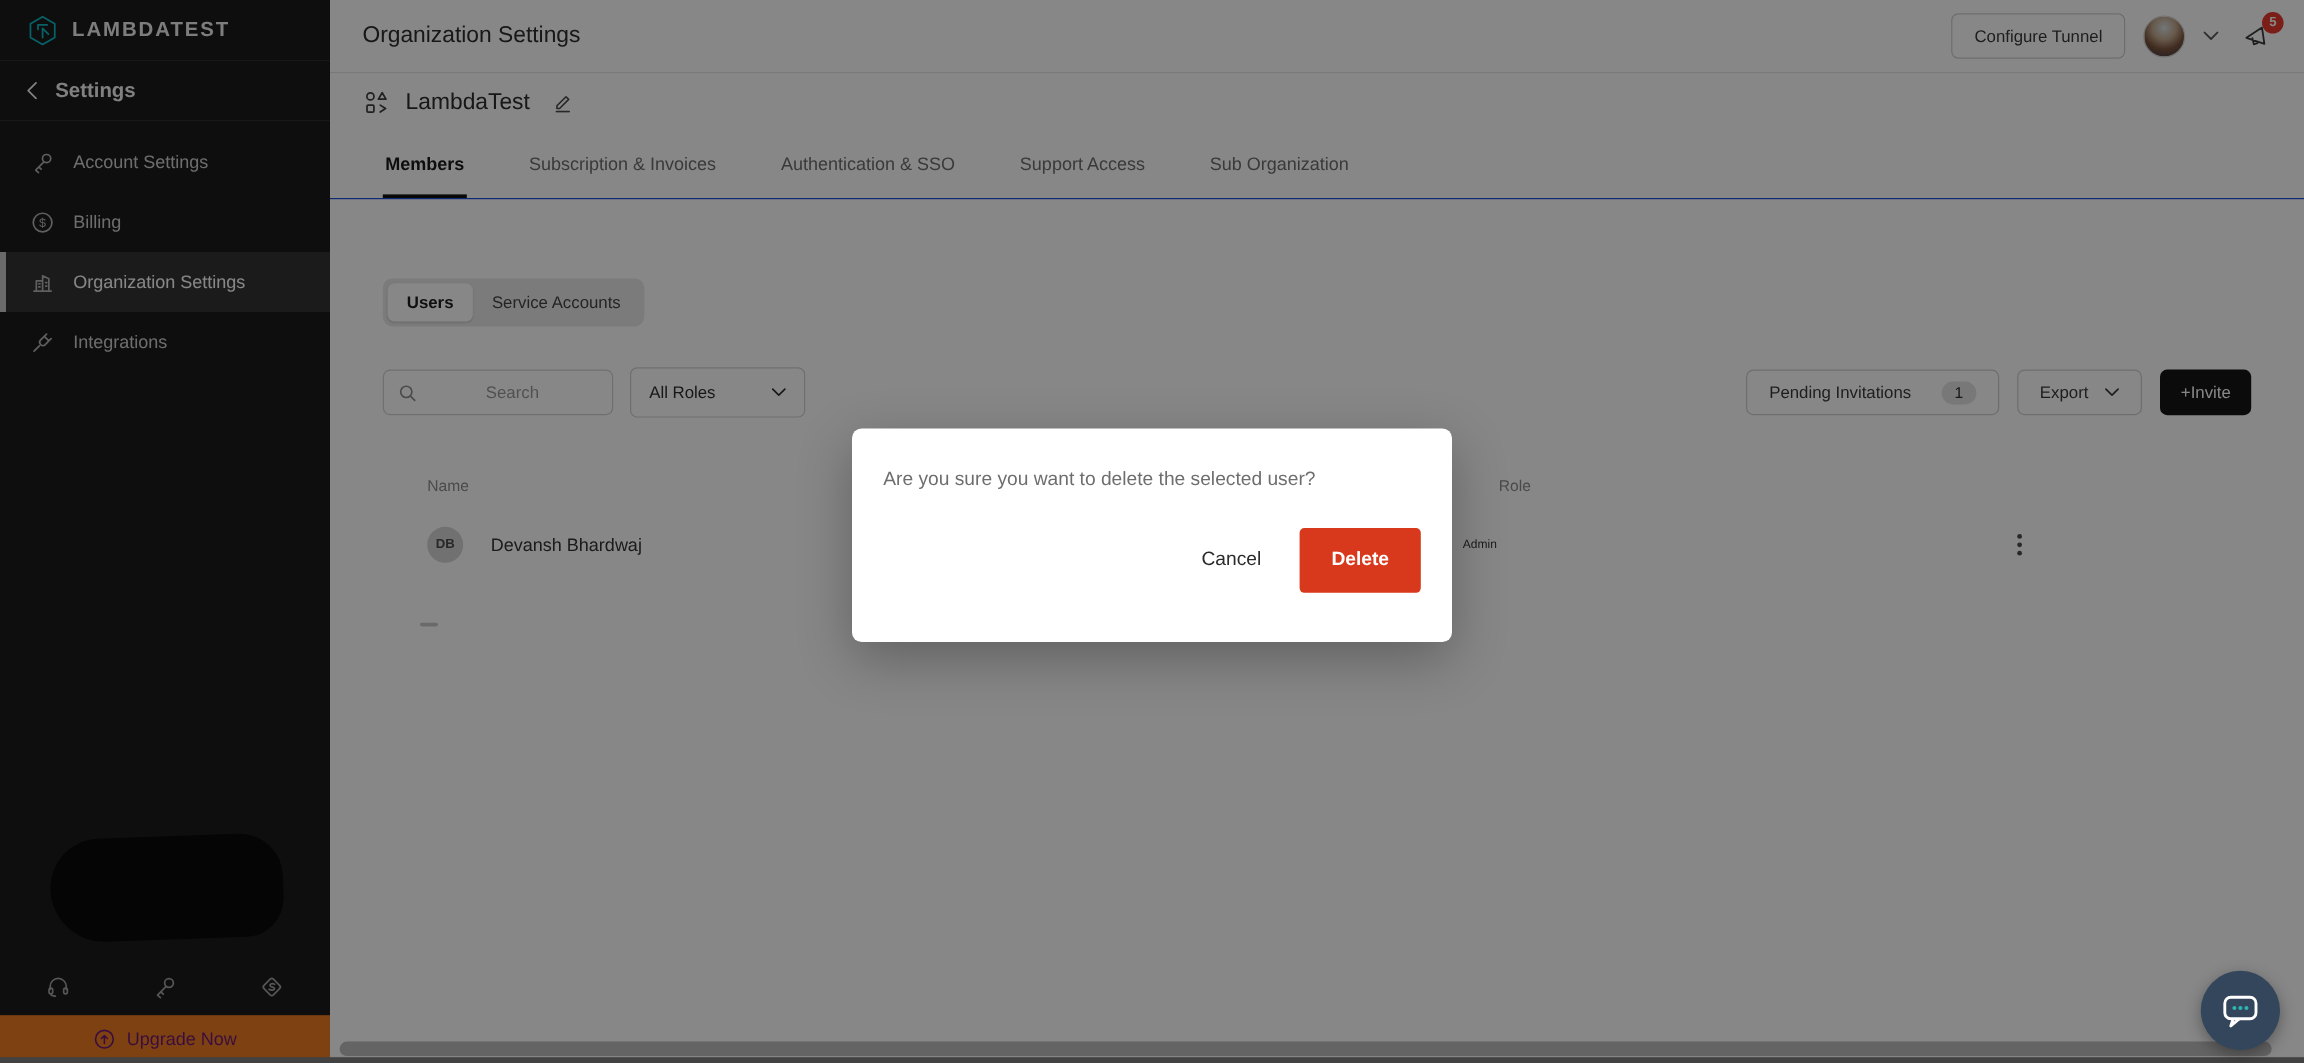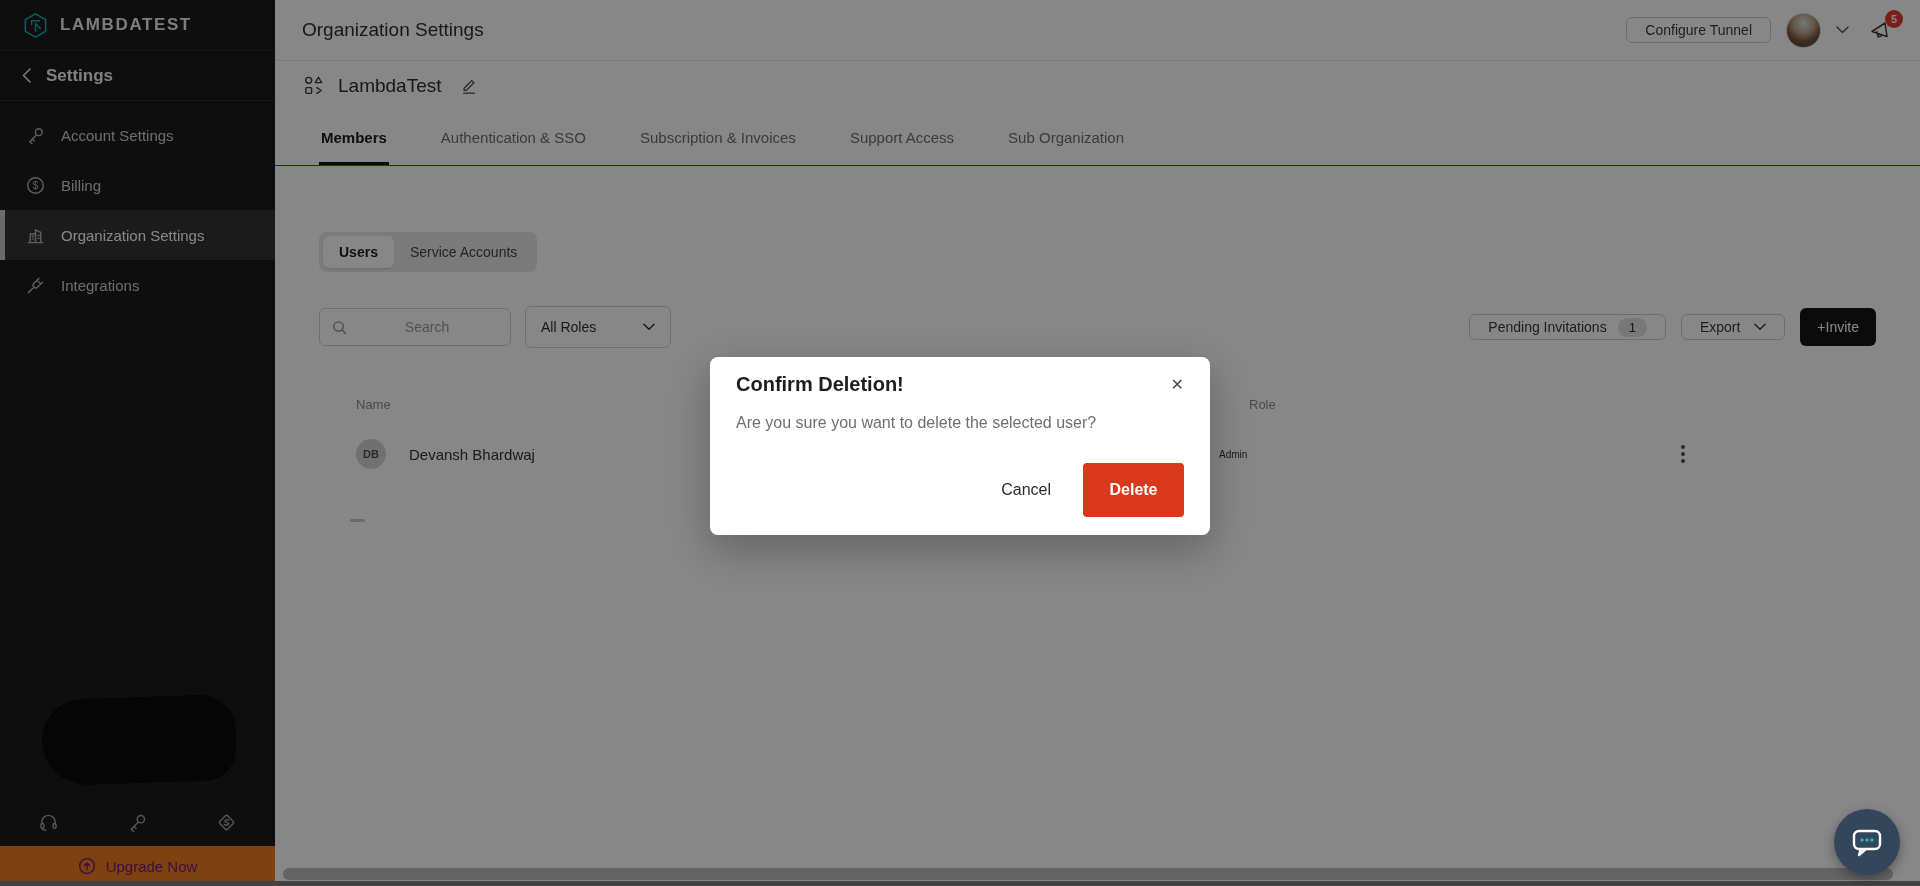--- a/index.html
+++ b/index.html
@@ -25,21 +25,21 @@
     justify-content:space-between; padding:0 38px; color:#a2a2a2; }
   .side-footer .fic { cursor:pointer; }
   .upgrade-bar { position:absolute; left:0; right:0; bottom:0; height:40px; color:#701a75; display:flex; align-items:center;
     justify-content:center; gap:10px; font-size:15px; cursor:pointer; }
 
   
   .main { position:absolute; left:275px; top:0; right:0; bottom:0; background:#fff; }
   .topbar { height:61px; border-bottom:1px solid #e7e7e7; display:flex; align-items:center; padding:0 26px 0 27px; }
   .topbar-title { font-size:19px; color:#2e2e2e; font-weight:500; }
   .topbar-right { margin-left:auto; display:flex; align-items:center; gap:15px; }
-  .btn-outline { height:26px; border:1px solid #cfcfcf; border-radius:6px; background:#fff; font-size:14px; color:#3a3a3a;
+  .btn-outline { height:38px; border:1px solid #cfcfcf; border-radius:6px; background:#fff; font-size:14px; color:#3a3a3a;
     display:flex; align-items:center; padding:0 18px; cursor:pointer; font-family:inherit; }
   .avatar { width:35px; height:35px; border-radius:50%; cursor:pointer; border:1px solid #d7d7d7;
     background:radial-gradient(circle at 50% 28%, #d8e0e4 0%, #c2a88e 34%, #7a553d 62%, #3c3448 100%); }
   .caret { color:#5a5a5a; cursor:pointer; }
   .megaphone-wrap { position:relative; color:#3c3c3c; cursor:pointer; margin-left:4px; }
   .notif-badge { position:absolute; top:-8px; right:-9px; min-width:18px; height:18px; border-radius:50%;
     color:#fff; font-size:11px; font-weight:bold; display:flex; align-items:center; justify-content:center; }
 
   .org-row { display:flex; align-items:center; gap:13px; height:49px; padding-left:27px; }
   .org-icon { color:#3f3f3f; }
@@ -56,21 +56,21 @@
   .segment.active { background:#fff; color:#1d1d1d; font-weight:bold; box-shadow:0 1px 2px rgba(0,0,0,.12); }
 
   .filters-row { display:flex; align-items:center; margin:34px 44px 0 44px; }
   .search-box { width:192px; height:38px; border:1px solid #d2d2d2; border-radius:6px; display:flex; align-items:center;
     gap:9px; padding:0 12px; color:#8e8e8e; background:#fff; }
   .search-box input { border:none; outline:none; font-size:14px; width:100%; font-family:inherit; color:#333; background:transparent;text-align:center; }
   .search-box input::placeholder { color:#9a9a9a; }
   .roles-select { margin-left:14px; width:146px; height:42px; border:1px solid #d2d2d2; border-radius:6px; display:flex;
     align-items:center; justify-content:space-between; padding:0 15px; font-size:14px; color:#2e2e2e; cursor:pointer; background:#fff; }
   .filters-right { margin-left:auto; display:flex; align-items:center; gap:15px; }
-  .pending-btn { gap:11px; }
+  .pending-btn { gap:25px; }
   .count-badge { background:#e2e2e2; border-radius:11px; padding:2px 11px; font-size:13px; color:#2e2e2e; }
   .export-btn { gap:14px; }
   .invite-btn { height:38px; padding:0 17px; background:#151515; color:#fff; border:none; border-radius:6px; font-size:14px;
     display:flex; align-items:center; cursor:pointer; font-family:inherit; }
 
   .table { margin:0 230px 0 81px; }
   .thead { display:flex; margin-top:49px; font-size:13px; color:#8d8d8d;align-items:flex-end; }
   .th-name { width:893px; }
   .trow { display:flex; align-items:center; margin-top:27px; }
   .row-avatar { width:30px; height:30px; border-radius:50%; background:#d5d5d5; color:#4c4c4c; font-size:11px; font-weight:bold;
@@ -231,22 +231,22 @@
     <span class="edit-icon">
       <svg width="16" height="17" viewBox="0 0 18 19" class="ic">
           <path d="M3.5 12.5 L12 4 l2.5 2.5 L6 15 H3.5 z"></path>
           <path d="M3 18 h12"></path>
         </svg>
     </span>
   </div>
 
   <div class="tabs">
     <div class="tab active">Members</div>
+    <div class="tab">Subscription &amp; Invoices</div>
     <div class="tab">Authentication &amp; SSO</div>
-    <div class="tab">Subscription &amp; Invoices</div>
     <div class="tab">Support Access</div>
     <div class="tab">Sub Organization</div>
   </div>
 
   <div class="segmented">
     <div class="segment active">Users</div>
     <div class="segment">Service Accounts</div>
   </div>
 
   <div class="filters-row">
@@ -305,24 +305,20 @@
 
   <div class="mini-dash"></div>
 </main>
 
 <div class="hscroll-thumb"></div>
 <div class="bottom-strip"></div>
 
 <div class="overlay"></div>
 
 <div class="modal">
-  <div class="modal-header">
-    <span class="modal-title">Confirm Deletion!</span>
-    <button class="modal-close">✕</button>
-  </div>
   <div class="modal-body">Are you sure you want to delete the selected user?</div>
   <div class="modal-footer">
     <button class="cancel-btn">Cancel</button>
     <button class="delete-btn" style="background: rgb(216, 57, 28);">Delete</button>
   </div>
 </div>
 
 <div class="chat-widget" style="background: rgb(51, 70, 92);">
   <span style="color: rgb(44, 182, 178);">
     <svg width="32" height="30" viewBox="0 0 32 30">

